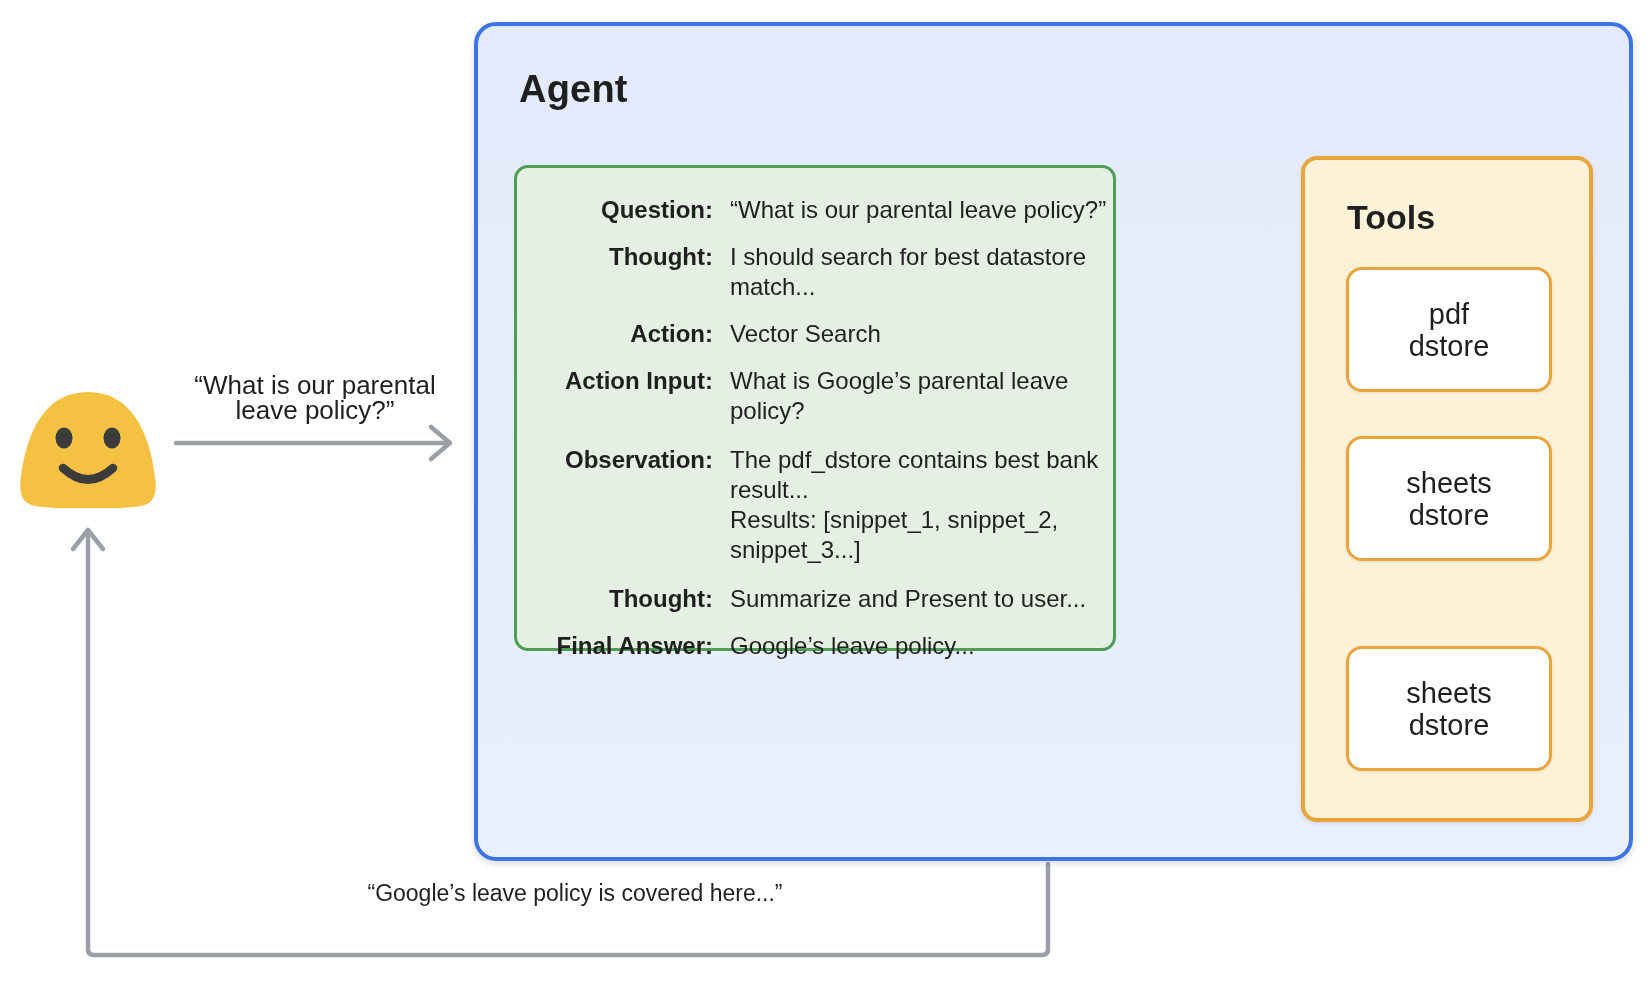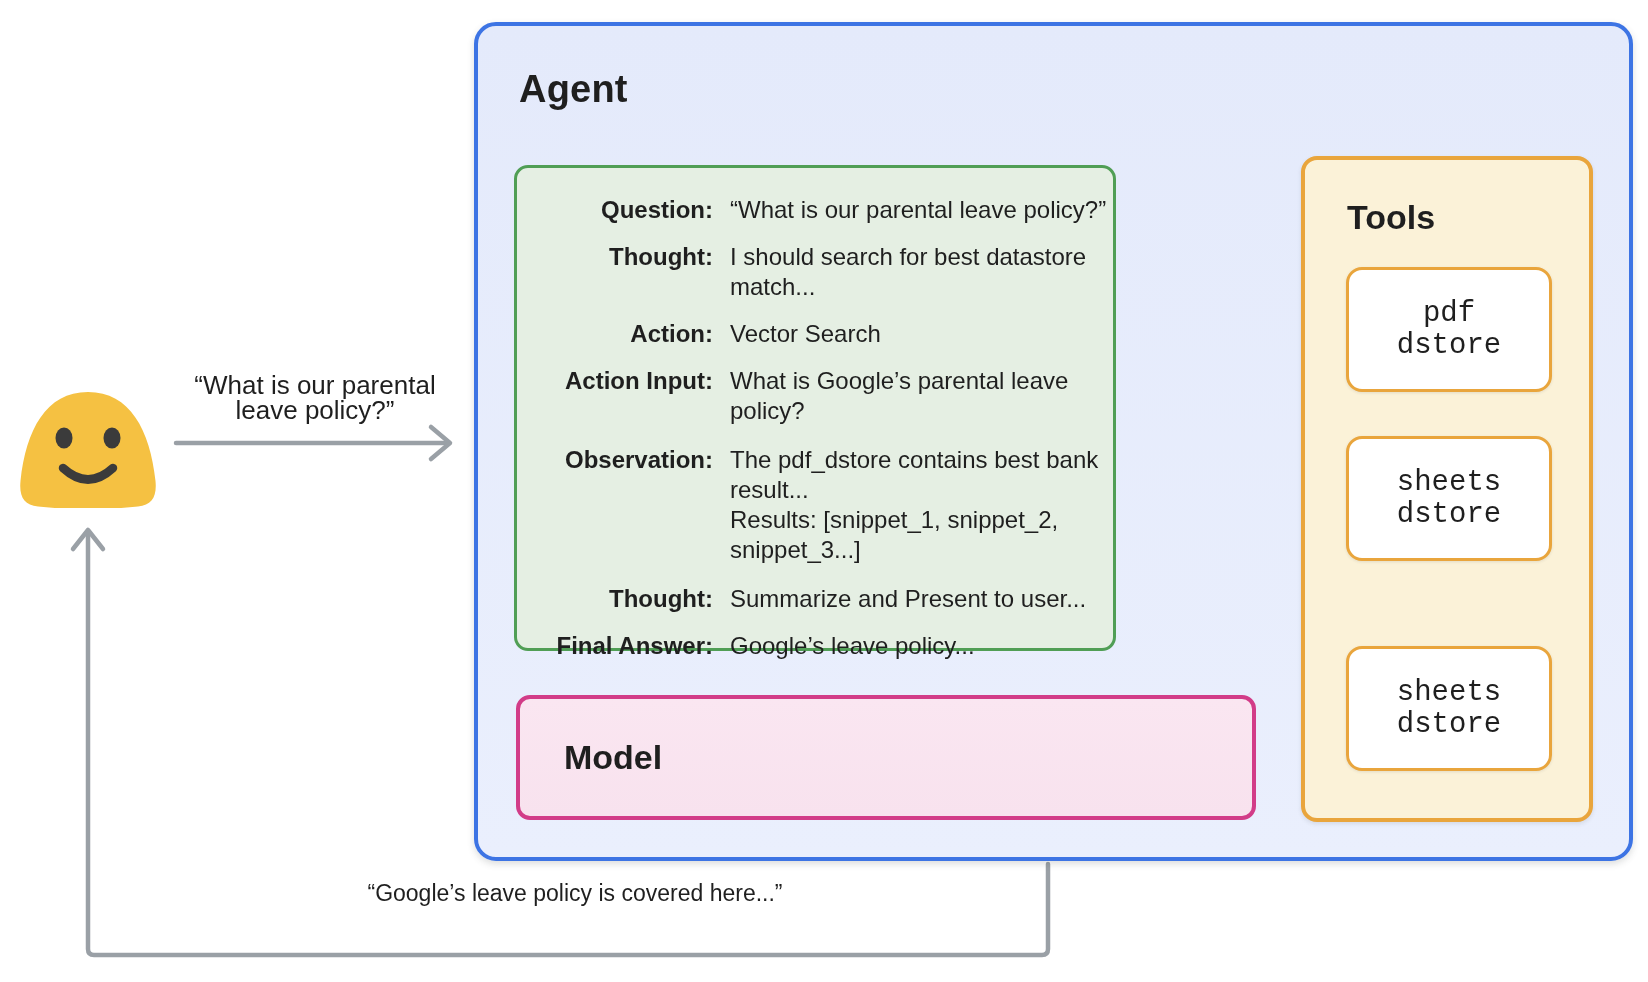--- a/index.html
+++ b/index.html
@@ -41,21 +41,21 @@
   .model-title{margin-left:44px;font-size:34px;font-weight:600;}
 
   
   .tools-box{position:absolute;left:823px;top:130px;width:292px;height:666px;
     background:var(--tools-fill);border:4px solid var(--tools-border);
     border-radius:16px;box-sizing:border-box;box-shadow:0 2px 4px rgba(60,64,67,.12);}
   .tools-title{position:absolute;left:42px;top:38px;font-size:34px;font-weight:600;}
   .dstore{position:absolute;left:41px;width:206px;height:125px;background:#fff;
     border:3.5px solid var(--tools-border);border-radius:16px;box-sizing:border-box;
     display:flex;flex-direction:column;align-items:center;justify-content:center;
-    font-size:29px;line-height:32px;box-shadow:0 1px 3px rgba(60,64,67,.12);font-family:Liberation Mono, monospace;}
+    font-size:29px;line-height:32px;box-shadow:0 1px 3px rgba(60,64,67,.12);}
   .dstore.d1{top:107px;} .dstore.d2{top:276px;} .dstore.d3{top:442px;margin-top:44px;}
 
   
   .user-emoji{position:absolute;left:13px;top:387px;z-index:2;}
 
   
   .request-label{position:absolute;left:135px;top:373px;width:360px;text-align:center;
     font-size:26px;font-weight:500;line-height:25px;z-index:2;}
   .response-label{position:absolute;left:0;top:880px;width:1150px;text-align:center;
     font-size:23px;font-weight:500;z-index:2;}
@@ -128,23 +128,20 @@
           <div class="row-label">Thought:</div>
           <div class="row-value">Summarize and Present to user...</div>
         </div>
         <div class="row">
           <div class="row-label">Final Answer:</div>
           <div class="row-value">Google’s leave policy...</div>
         </div>
       </div>
     </div>
 
-    <div class="model-box">
-      <div class="model-title">Model</div>
-    </div>
 
     <div class="tools-box">
       <div class="tools-title">Tools</div>
       <div class="dstore d1">
         <div>pdf</div>
         <div>dstore</div>
       </div>
       <div class="dstore d2">
         <div>sheets</div>
         <div>dstore</div>

